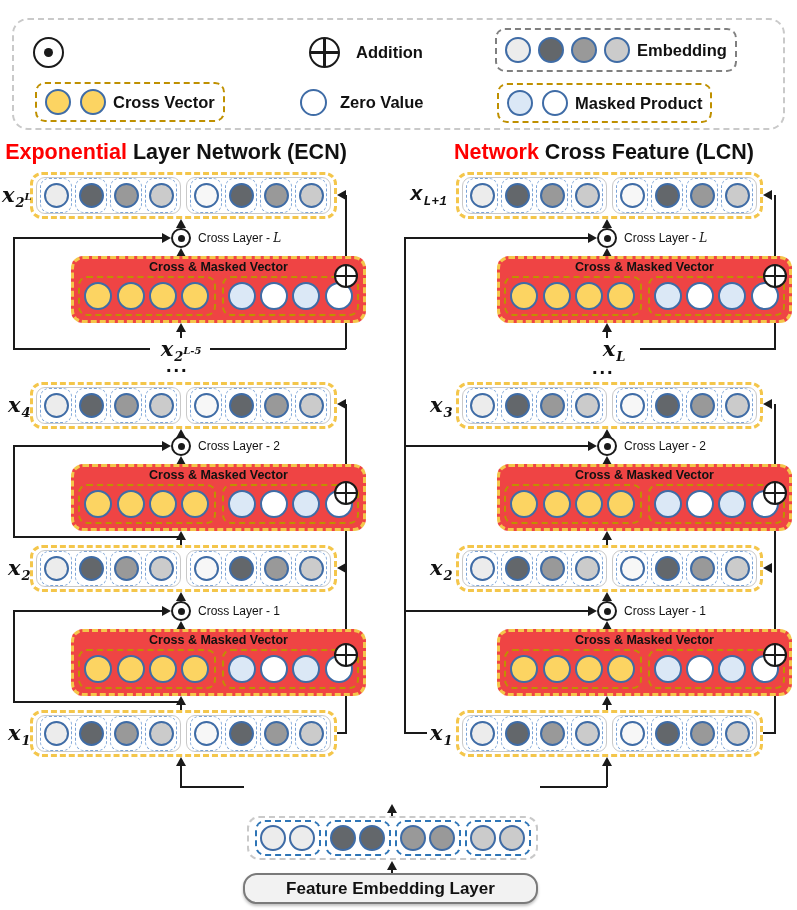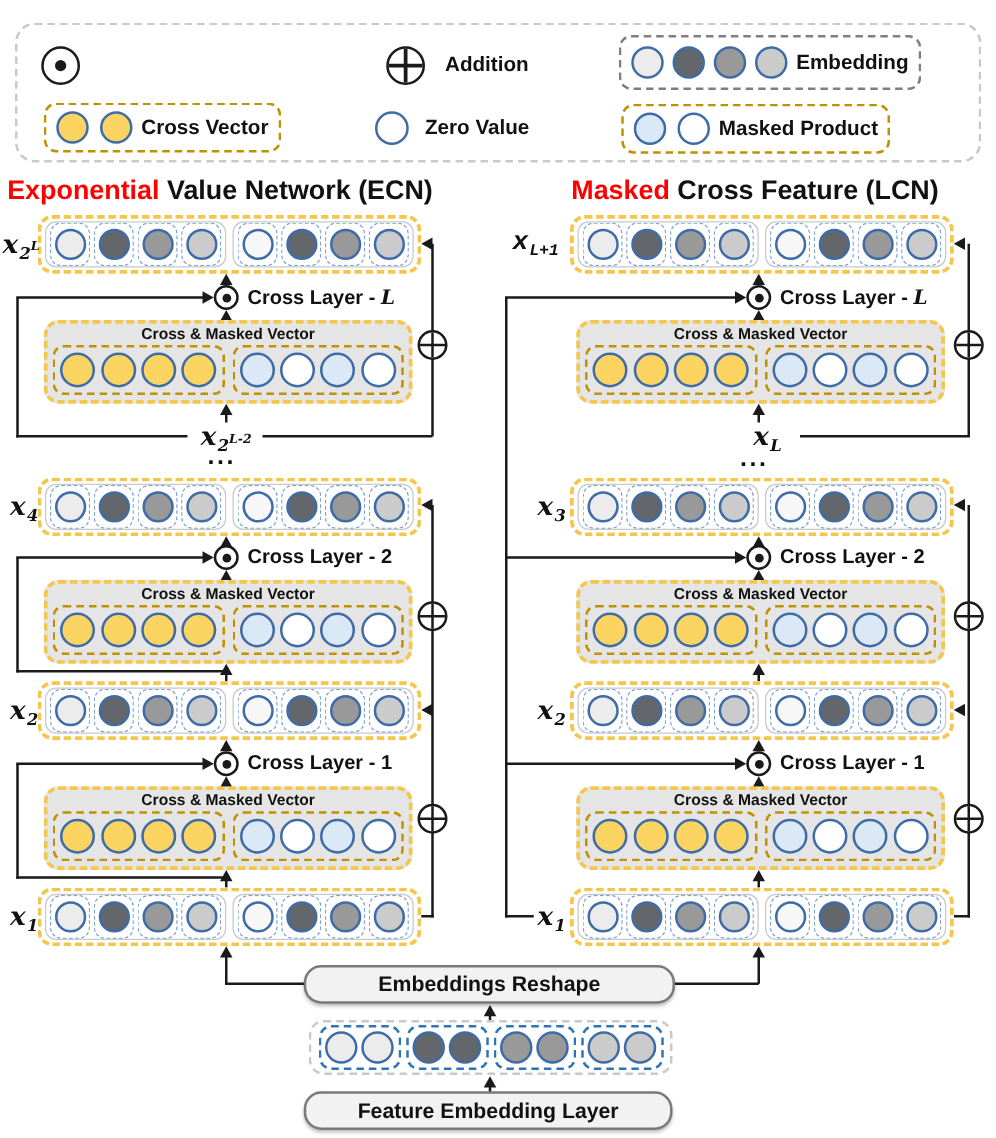--- a/index.html
+++ b/index.html
@@ -23,32 +23,32 @@
   
   .erow{position:absolute;width:307px;height:47px;border:3px dashed var(--gold-outer);border-radius:12px;
         box-sizing:border-box;background:#fff;z-index:3;display:flex;gap:5px;padding:2px 3px;}
   .egroup{flex:1;border:1.5px solid var(--group-gray);border-radius:9px;display:flex;
           align-items:center;justify-content:space-evenly;box-sizing:border-box;}
   .cell{width:32px;height:35px;border:1.5px dashed var(--cell-blue);border-radius:9px;
         display:flex;align-items:center;justify-content:center;box-sizing:border-box;}
   .circ{display:block;width:25px;height:25px;border-radius:50%;border:2px solid var(--circle-stroke);box-sizing:border-box;}
   
   .cmv{position:absolute;width:295px;height:67px;border:3px dashed var(--gold-outer);border-radius:12px;
-       box-sizing:border-box;background:#e5e5e5;z-index:3;padding-top:1px;}
+       box-sizing:border-box;background:#ef4444;z-index:3;padding-top:1px;margin-left:36px;}
   .cmv-title{text-align:center;font-size:12.5px;font-weight:bold;line-height:15px;}
   .cmv-groups{display:flex;gap:6px;justify-content:center;padding:1px 4px;}
   .cmv-group{width:140px;height:40px;border:2.5px dashed var(--gold-inner);border-radius:9px;
              display:flex;align-items:center;justify-content:space-evenly;box-sizing:border-box;}
   .cmv-group .circ{width:28px;height:28px;}
   
   .xlabel{position:absolute;z-index:3;font-family:"DejaVu Serif",serif;font-style:italic;font-weight:bold;
           font-size:21px;line-height:24px;white-space:nowrap;}
   .xsub{font-size:13px;vertical-align:-5px;margin-left:1px;}
   .xss{font-size:10px;vertical-align:2px;}
-  .cl-label{position:absolute;z-index:3;font-size:16px;font-weight:bold;white-space:pre;line-height:14px;}
+  .cl-label{position:absolute;z-index:3;font-size:12px;font-weight:normal;white-space:pre;line-height:14px;}
   .cl-i{font-family:"DejaVu Serif",serif;font-style:italic;}
   .dots{position:absolute;z-index:3;font-weight:bold;font-size:20px;letter-spacing:2px;line-height:14px;}
   .col-header{position:absolute;font-weight:bold;font-size:21.5px;text-align:center;white-space:nowrap;z-index:3;}
   .col-header .hl{color:var(--red);}
   
   .legend-box{position:absolute;left:12px;top:18px;width:773px;height:112px;border:2.5px dashed var(--group-gray);
               border-radius:16px;box-sizing:border-box;z-index:3;}
   .legend-label{position:absolute;font-weight:bold;font-size:16.5px;line-height:20px;white-space:nowrap;z-index:3;}
   .legend-odot{position:absolute;width:31px;height:31px;border:2.5px solid var(--ink);border-radius:50%;
                background:#fff;display:flex;align-items:center;justify-content:center;box-sizing:border-box;z-index:3;}
@@ -109,24 +109,24 @@
   <div class="legend-label" style="left:340px;top:92px;">Zero Value</div>
   <div class="legend-group gold" style="left:497px;top:83px;height:40px;">
     <span style="display:flex;gap:9px;">
         <span class="circ" style="background: rgb(219, 232, 246);"></span>
         <span class="circ" style="background: rgb(255, 255, 255);"></span>
       </span>
     <span class="legend-label" style="position:static;">Masked Product</span>
   </div>
 
   <div class="col-header" style="left:0px;top:140px;width:352px;">
-    <span class="hl">Exponential</span><span> Value Network (ECN)</span>
+    <span class="hl">Exponential</span><span> Layer Network (ECN)</span>
   </div>
   <div class="col-header" style="left:430px;top:140px;width:348px;">
-    <span class="hl">Masked</span><span> Cross Feature (LCN)</span>
+    <span class="hl">Network</span><span> Cross Feature (LCN)</span>
   </div>
 
   <div class="erow" style="left:30px;top:172px;">
     <div class="egroup cells">
         <span class="cell">
           <span class="circ" style="background: rgb(236, 236, 236);"></span>
         </span>
         <span class="cell">
           <span class="circ" style="background: rgb(99, 103, 107);"></span>
         </span>
@@ -302,21 +302,21 @@
   <div class="odot" style="left:171px;top:436px;">
       <span class="dot"></span>
     </div>
   <div class="cl-label" style="left:198px;top:439px;"><span>Cross Layer - </span><span>2</span></div>
   <div class="odot" style="left:171px;top:601px;">
       <span class="dot"></span>
     </div>
   <div class="cl-label" style="left:198px;top:604px;"><span>Cross Layer - </span><span>1</span></div>
 
   <div class="xlabel" style="left:2px;top:183px;"><span>x</span><span class="xsub">2</span><span class="xss">L</span></div>
-  <div class="xlabel" style="left:146px;top:337px;width:70px;text-align:center;"><span>x</span><span class="xsub">2</span><span class="xss">L-2</span></div>
+  <div class="xlabel" style="left:146px;top:337px;width:70px;text-align:center;"><span>x</span><span class="xsub">2</span><span class="xss">L-5</span></div>
   <div class="dots" style="left:166px;top:358px;width:40px;">...</div>
   <div class="xlabel" style="left:8px;top:393px;"><span>x</span><span class="xsub">4</span></div>
   <div class="xlabel" style="left:8px;top:556px;"><span>x</span><span class="xsub">2</span></div>
   <div class="xlabel" style="left:8px;top:721px;"><span>x</span><span class="xsub">1</span></div>
 
   <div class="arr up" style="left:176px;top:696px;"></div>
     <div class="ln v" style="left:180px;top:703px;height:7px;"></div>
   <div class="arr up" style="left:176px;top:621px;"></div>
   <div class="arr up" style="left:176px;top:592px;"></div>
   <div class="arr up" style="left:176px;top:531px;"></div>
@@ -591,23 +591,20 @@
       <span class="pv"></span>
     </div>
   <div class="ln h" style="left:640px;top:348px;width:136px;"></div>
   <div class="ln v" style="left:774px;top:195px;height:154px;"></div>
   <div class="arr left" style="left:763px;top:190px;"></div>
   <div class="oplus" style="left:763px;top:264px;">
       <span class="ph"></span>
       <span class="pv"></span>
     </div>
 
-  <div class="stage-box" style="left:243px;top:772px;width:297px;height:31px;">
-      <span>Embeddings Reshape</span>
-    </div>
   <div class="featrow">
     <div class="featgroup">
         <span class="circ" style="background: rgb(236, 236, 236);"></span>
         <span class="circ" style="background: rgb(236, 236, 236);"></span>
       </div>
     <div class="featgroup">
         <span class="circ" style="background: rgb(99, 103, 107);"></span>
         <span class="circ" style="background: rgb(99, 103, 107);"></span>
       </div>
     <div class="featgroup">

